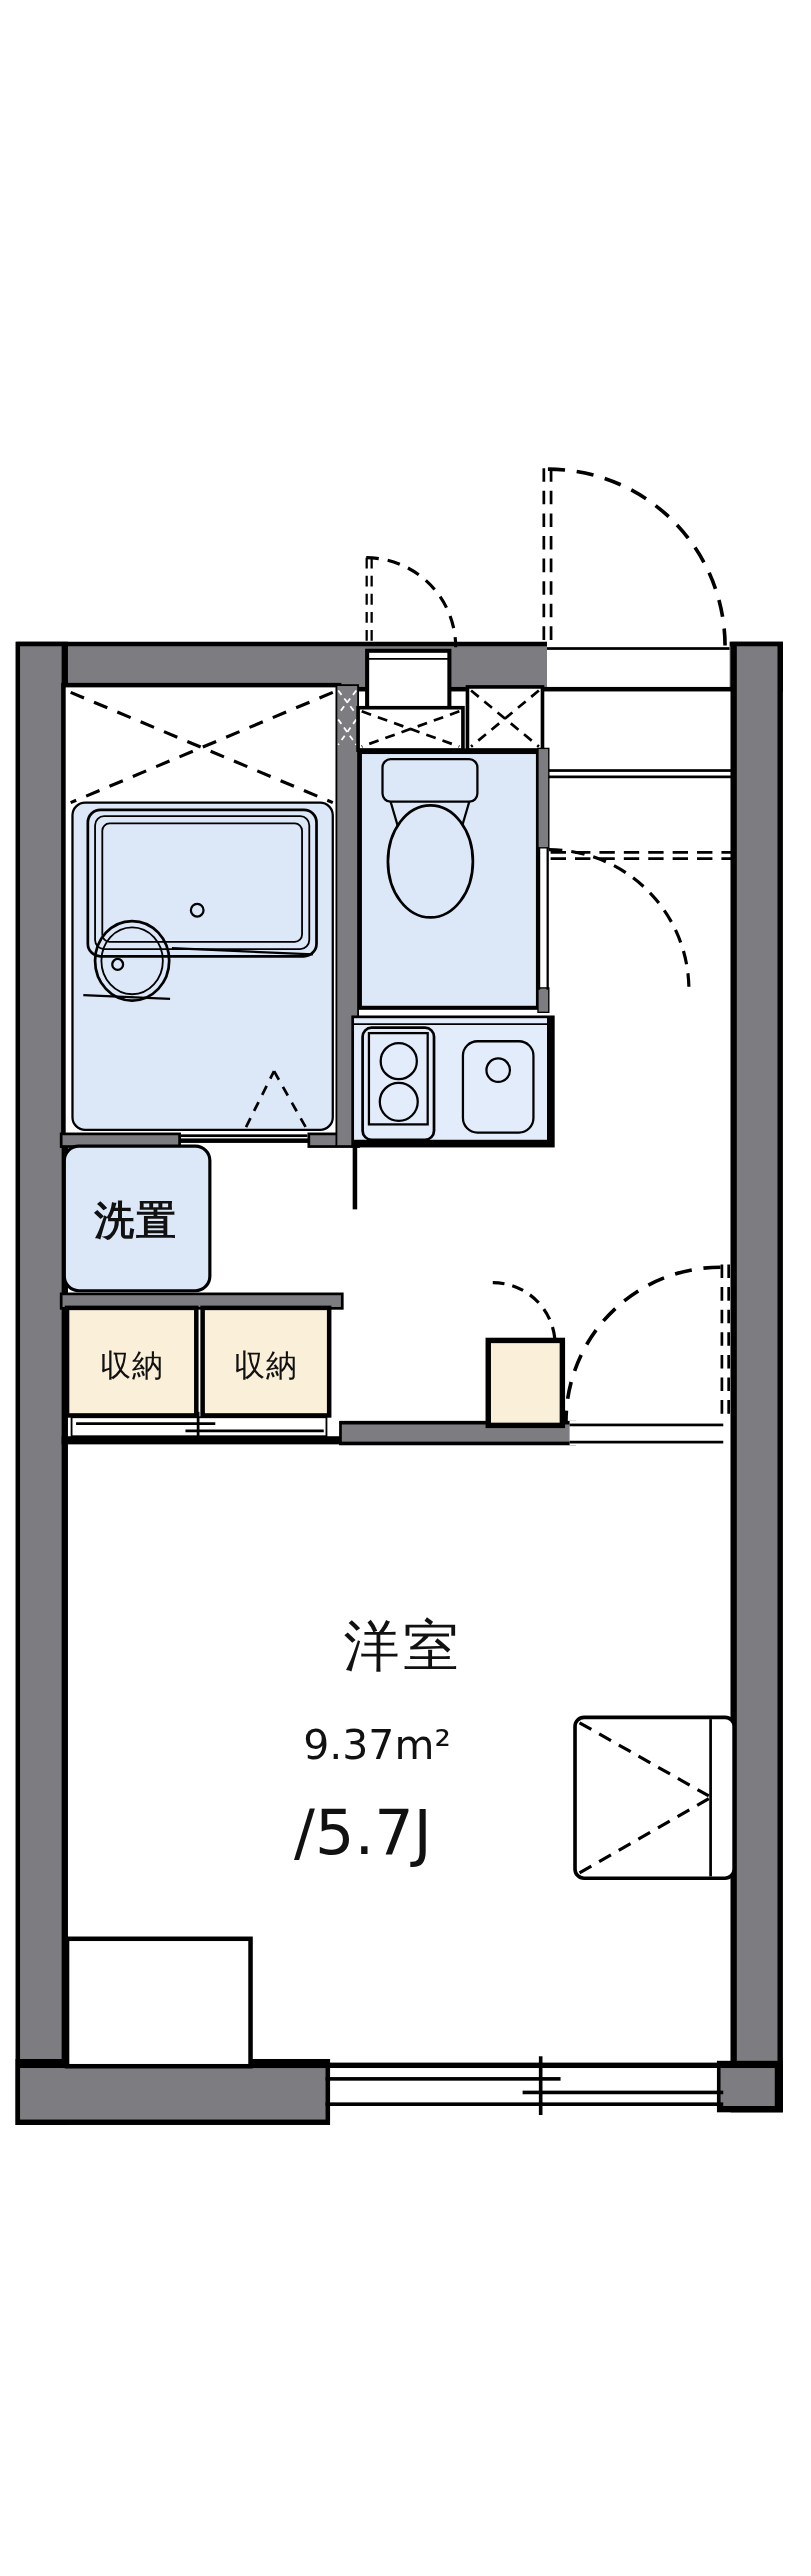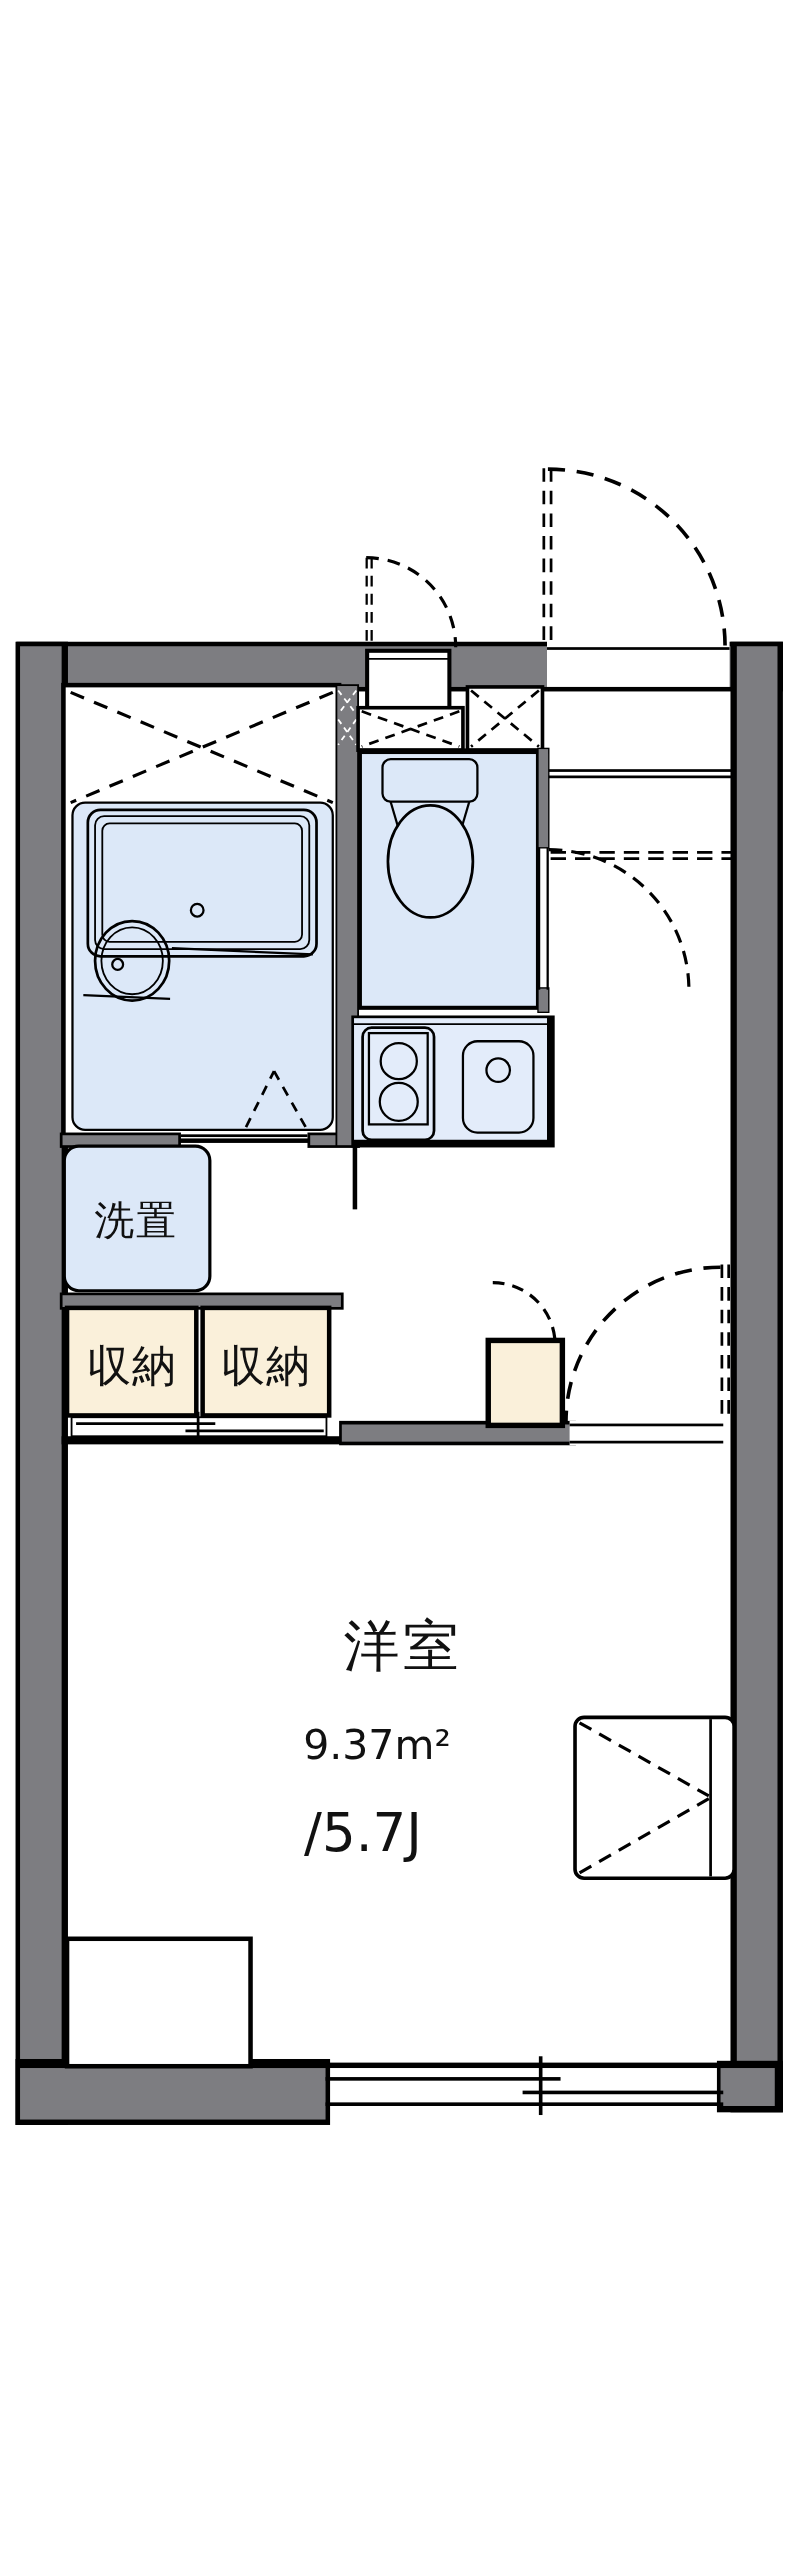--- a/index.html
+++ b/index.html
@@ -13,23 +13,23 @@
   .plan-svg{position:absolute;left:0;top:0;}
   .lbl{
     position:absolute;
     transform:translate(-50%,-50%);
     color:#111;
     white-space:nowrap;
     font-family:"DejaVu Sans",sans-serif;
   }
   .lbl-room{font-size:56px;letter-spacing:3.6px;}
   .lbl-area{font-size:41px;}
-  .lbl-tatami{font-size:53px;}
+  .lbl-tatami{font-size:62px;}
   .lbl-washer{font-size:40px;letter-spacing:1.8px;}
-  .lbl-closet{font-size:44px;letter-spacing:0.9px;}
+  .lbl-closet{font-size:31px;letter-spacing:0.9px;}
 </style>
 </head>
 <body>
 
 <div class="canvas">
 
 <svg class="plan-svg" width="812" height="2576" viewBox="0 0 898 2850">
 
   <g>
 
@@ -232,21 +232,21 @@
 
   <g>
     <rect x="360" y="2298" width="260" height="4" fill="#000"></rect>
     <rect x="578" y="2313" width="222" height="4" fill="#000"></rect>
     <rect x="360" y="2326" width="440" height="4" fill="#000"></rect>
     <rect x="596" y="2275" width="4" height="65" fill="#000"></rect>
   </g>
 
 </svg>
 
-<div class="lbl lbl-washer" style="left:136px;top:1220px;">洗置</div>
+<div class="lbl lbl-washer" style="left:136px;top:1220px;font-weight:bold;">洗置</div>
 
 <div class="lbl lbl-closet" style="left:132px;top:1366px;">収納</div>
 
 <div class="lbl lbl-closet" style="left:266px;top:1366px;">収納</div>
 
 <div class="lbl lbl-room" style="left:403px;top:1647px;">洋室</div>
 
 <div class="lbl lbl-area" style="left:377px;top:1745px;">9.37m²</div>
 
 <div class="lbl lbl-tatami" style="left:363px;top:1832px;">/5.7J</div>

